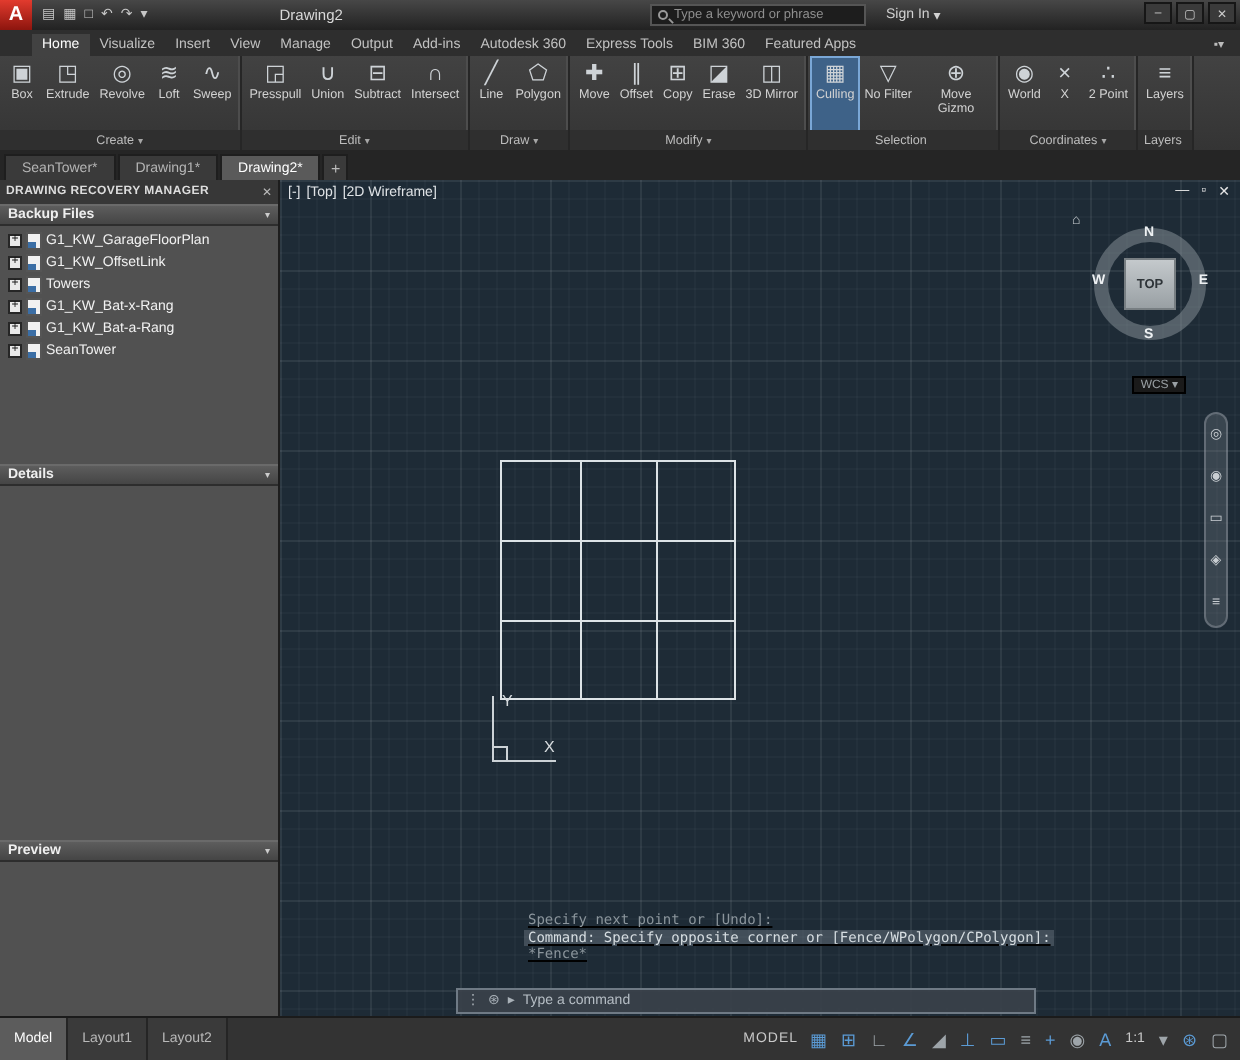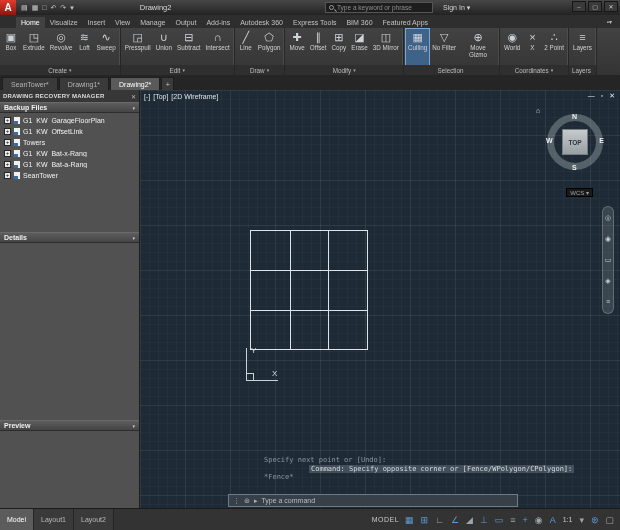--- a/index.html
+++ b/index.html
@@ -124,24 +124,24 @@
   .sq .h1{top:33.3%;left:0;right:0;height:1px;}
   .sq .h2{top:66.6%;left:0;right:0;height:1px;}
 
   .ucs{position:absolute;left:96px;top:258px;width:46px;height:40px;}
   .ucs-v{position:absolute;left:10px;top:0;width:1px;height:33px;background:#ccd2d6;}
   .ucs-h{position:absolute;left:10px;top:32px;width:32px;height:1px;background:#ccd2d6;}
   .ucs-box{position:absolute;left:10px;top:25px;width:8px;height:8px;border:1px solid #ccd2d6;}
   .ucs-y{position:absolute;left:15px;top:-2px;font-size:8px;color:#d6dbde;}
   .ucs-x{position:absolute;left:36px;top:21px;font-size:8px;color:#d6dbde;}
 
-  .chistory{position:absolute;left:122px;top:366px;}
+  .chistory{position:absolute;left:122px;top:366px;text-decoration:underline;}
   .cline{font-family:"DejaVu Sans Mono",monospace;font-size:7px;line-height:8.5px;
          color:#8b959c;white-space:pre;padding:0 2px;}
-  .cline.hl{background:rgba(110,122,132,.45);color:#d6dde1;margin-left:47px;}
+  .cline.hl{background:rgba(110,122,132,.45);color:#d6dde1;}
 
   .cmdbar{position:absolute;left:88px;top:404px;width:290px;height:13px;
           background:rgba(57,65,74,.92);border:1px solid #6f7a85;display:flex;
           align-items:center;gap:4px;padding:0 4px;}
   .cmd-ic{color:#a9b1b8;font-size:7px;line-height:11px;}
   .cmd-text{color:#b6bec5;font-size:7px;}
 
   
   .statusbar{position:absolute;left:0;bottom:0;right:0;height:22px;background:#333;
              border-top:1px solid #1b1b1b;display:flex;align-items:center;}

